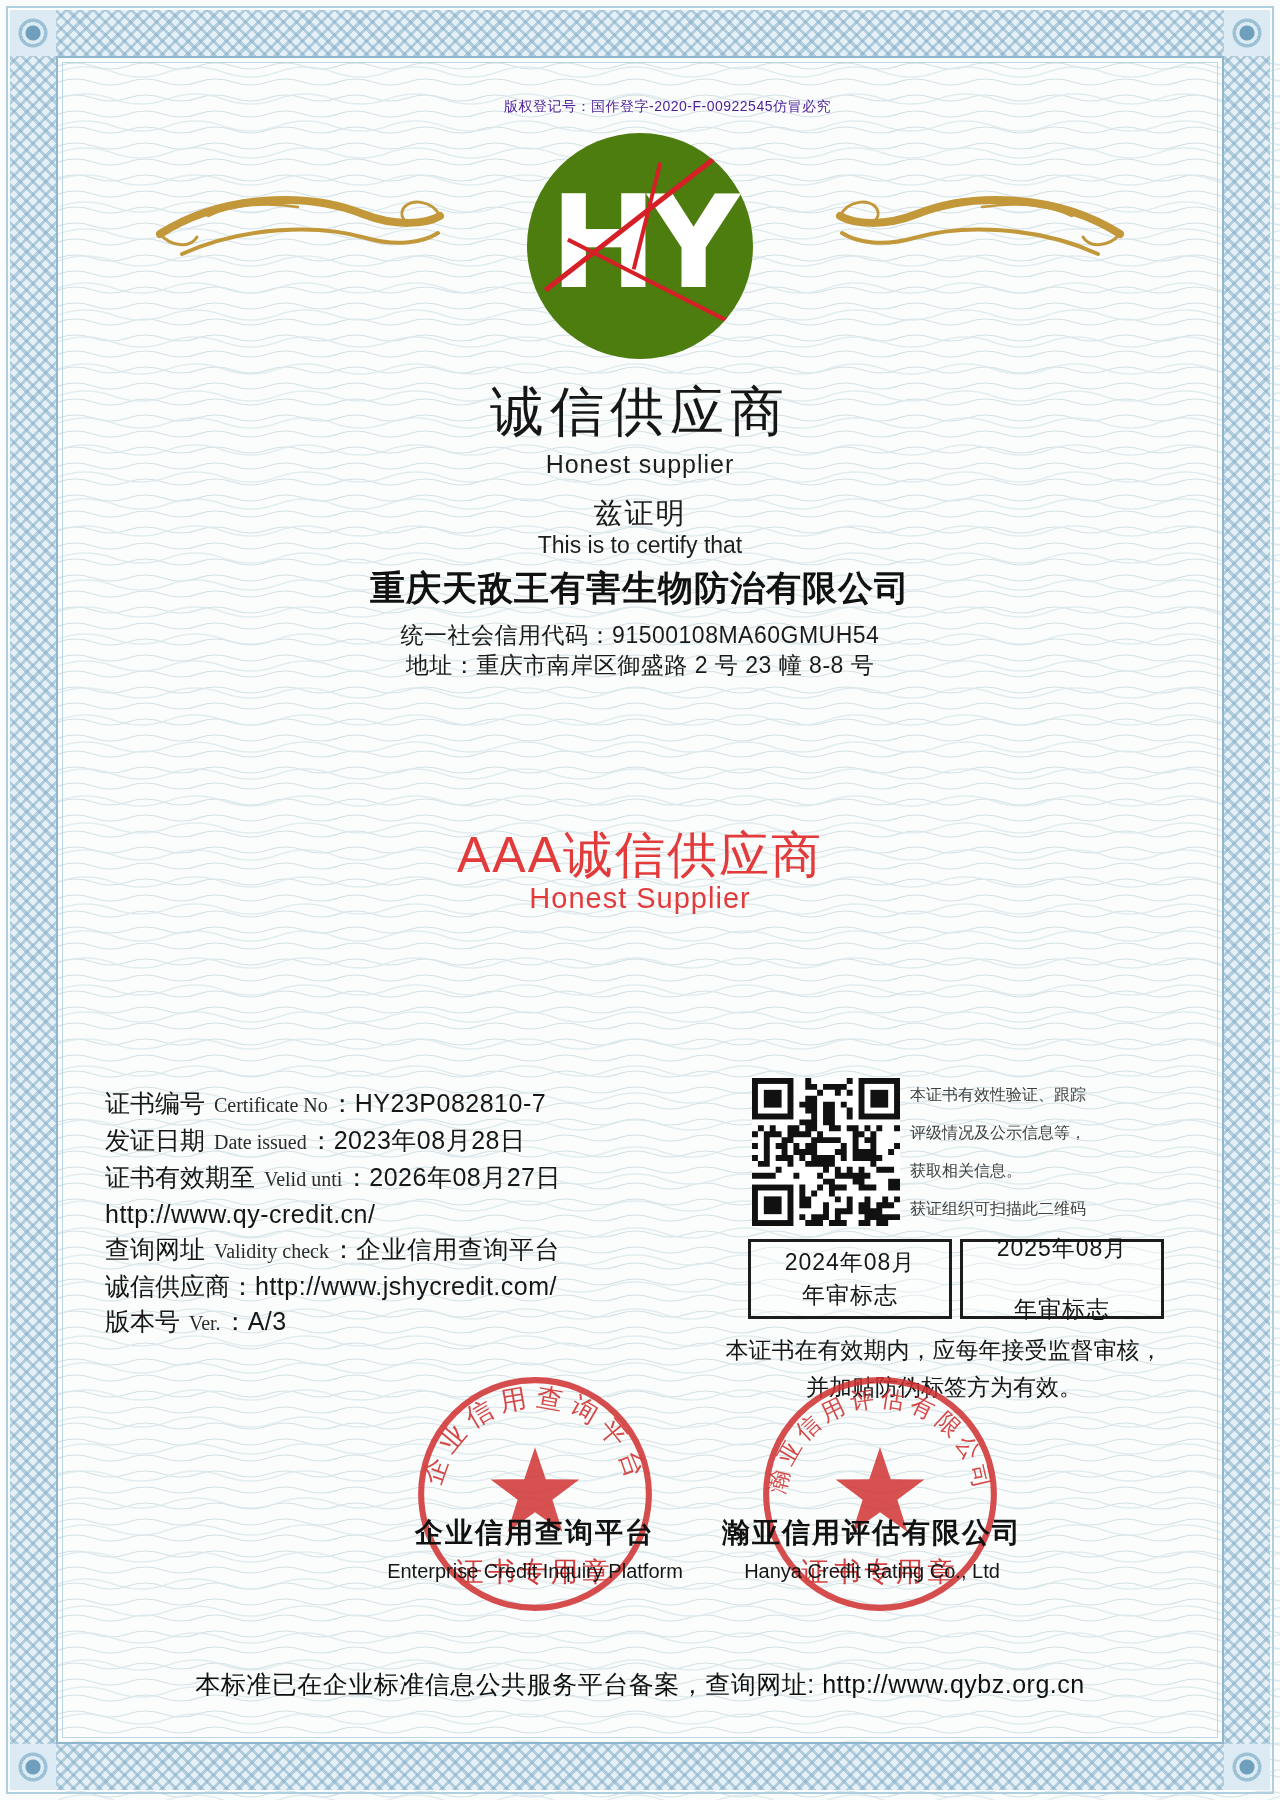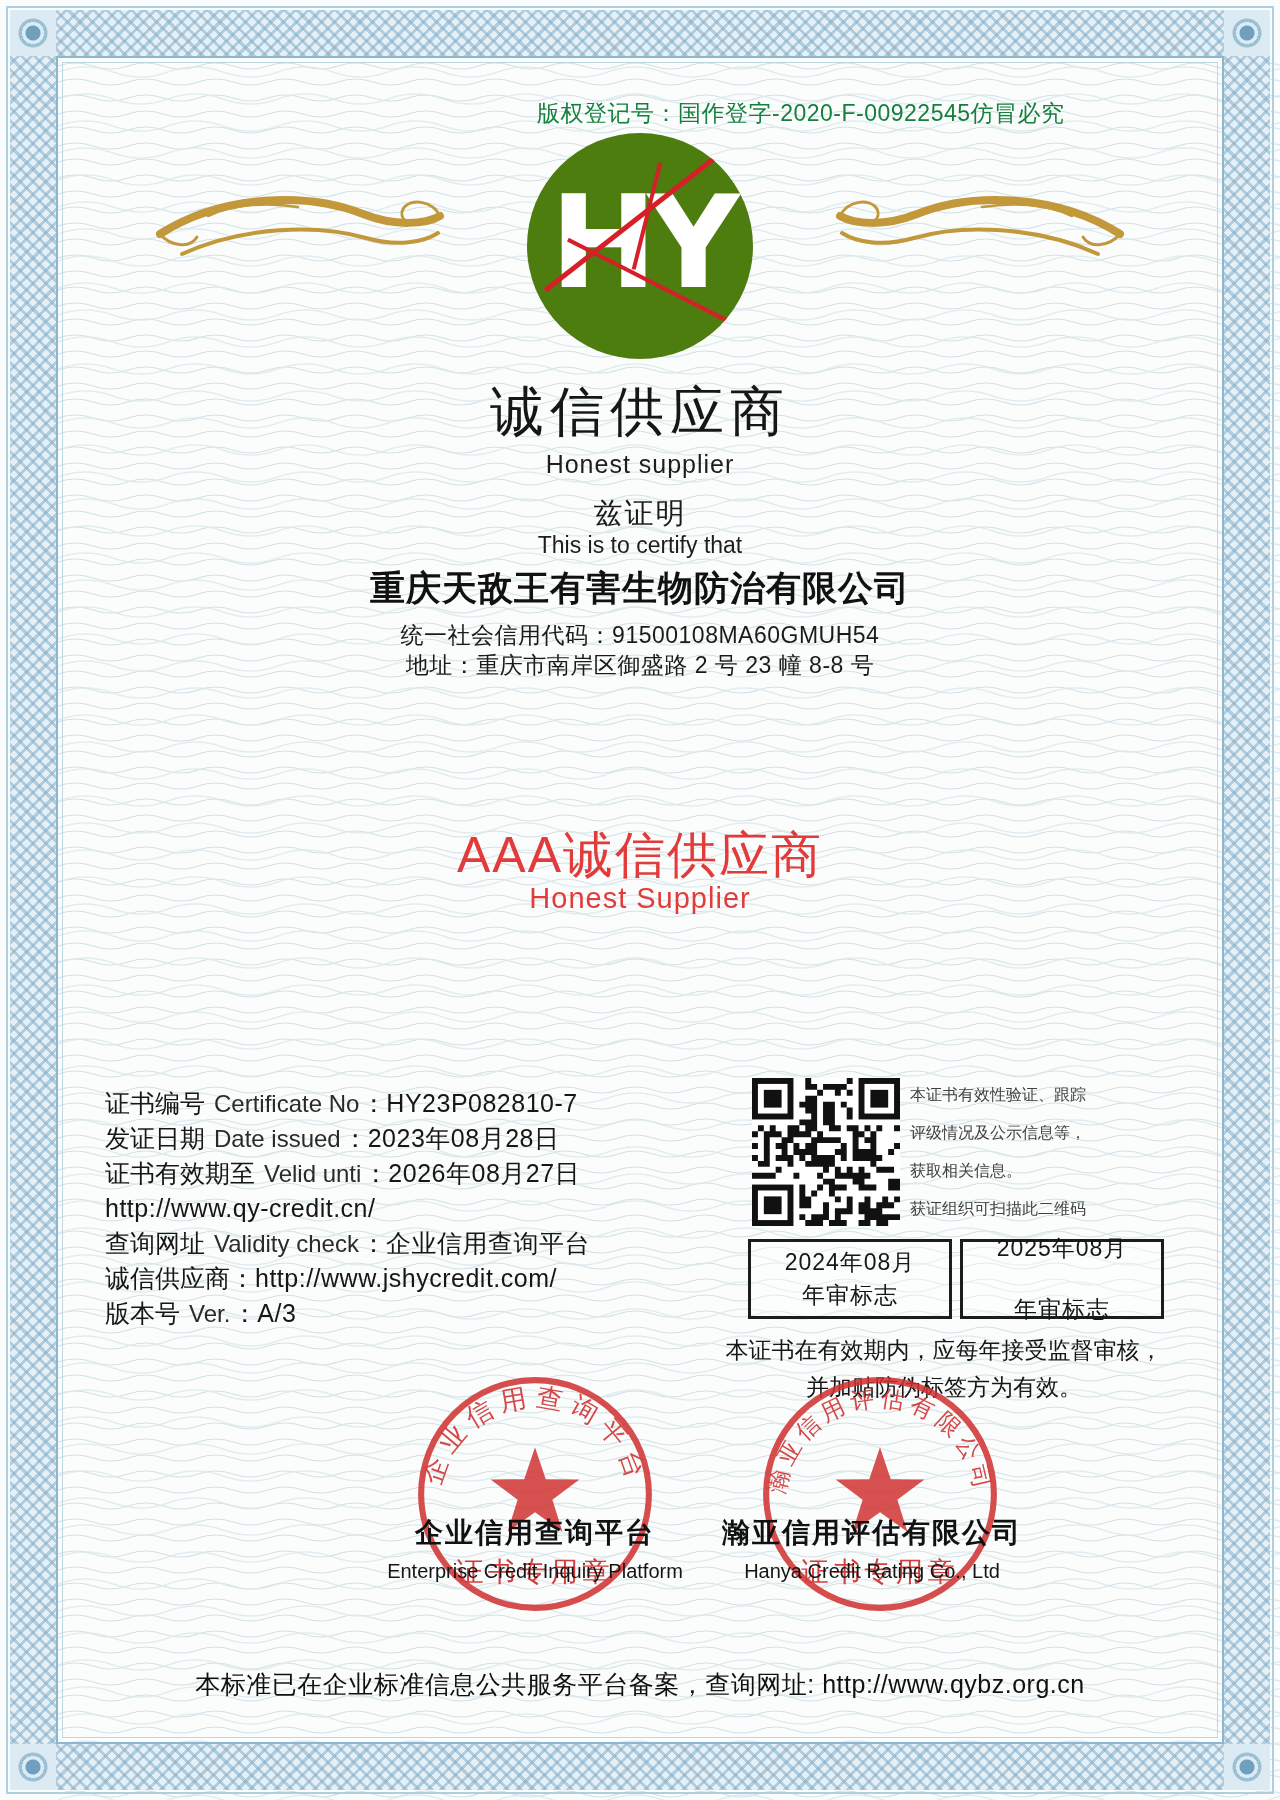--- a/index.html
+++ b/index.html
@@ -23,21 +23,21 @@
       radial-gradient(circle at 50% 50%, rgba(0,0,0,0) 0 11px, #9cc0d4 11px 14px, rgba(0,0,0,0) 15px),
       #dcebf3; }
   .c-tl{ top:10px; left:10px; } .c-tr{ top:10px; right:10px; }
   .c-bl{ bottom:10px; left:10px; } .c-br{ bottom:10px; right:10px; }
 
   .bg-waves { position:absolute; inset:58px; opacity:.6; pointer-events:none; }
 
   .abs { position:absolute; }
   .centered { left:0; right:0; text-align:center; }
 
-  .copyright { top:98px; font-size:23px; color:#15803d; left:537px; letter-spacing:.5px; }
+  .copyright { top:98px; font-size:14px; color:#4c1d95; left:504px; letter-spacing:.5px; }
 
   .logo { top:133px; left:527px; width:226px; height:226px; border-radius:50%;
           background:#4d7c0f; display:flex; align-items:center; justify-content:center; overflow:hidden; }
   .logo-text { color:#ffffff; font-size:128px; font-weight:bold; letter-spacing:-10px;
                font-family:"DejaVu Sans", sans-serif; transform:translateY(-4px); }
   .crack { position:absolute; background:#d61f26; }
   .crack1 { width:230px; height:5px; top:84px; left:-6px; transform:rotate(-38deg); }
   .crack2 { width:200px; height:4px; top:150px; left:30px; transform:rotate(27deg); }
   .crack3 { width:4px; height:110px; top:28px; left:118px; transform:rotate(14deg); }
 
@@ -51,21 +51,21 @@
   .certify-en { top:532px; font-size:23px; color:#1d1d1d; }
   .company-name { top:565px; font-size:35px; color:#111; font-weight:700; letter-spacing:1px; }
   .credit-line { top:620px; font-size:23px; color:#1a1a1a; letter-spacing:.5px; }
   .address-line { top:650px; font-size:23px; color:#1a1a1a; letter-spacing:.5px; }
 
   .rating-zh { top:822px; font-size:50px; color:#e23b3b; font-weight:500; letter-spacing:2px; }
   .rating-en { top:882px; font-size:29px; color:#e23b3b; letter-spacing:1px; }
 
   .details { top:1086px; left:105px; width:560px; }
   .detail-line { font-size:25px; color:#161616; line-height:35px; white-space:nowrap; }
-  .detail-line .en { font-size:24px; color:#2a2a2a; margin:12px 2px; }
+  .detail-line .en { font-size:20px; color:#2a2a2a; margin:12px 2px;font-family:Liberation Serif, serif; }
   .detail-line .val { letter-spacing:.5px; }
 
   .qr-box { top:1078px; left:752px; width:148px; height:148px; background:#ffffff; }
   .qr-box svg { width:100%; height:100%; }
   .qr-text { top:1076px; left:910px; width:280px; font-size:16px; color:#404040; line-height:38px; }
 
   .audit-box { top:1239px; width:204px; height:80px; border:3px solid #1c1c1c;
                display:flex; flex-direction:column; align-items:center; justify-content:center;
                font-size:23px; color:#161616; line-height:33px; letter-spacing:1px; background:rgba(255,255,255,.35);text-align:center; }
   .audit-box1 { left:748px; } .audit-box2 { left:960px;gap:28px; }

